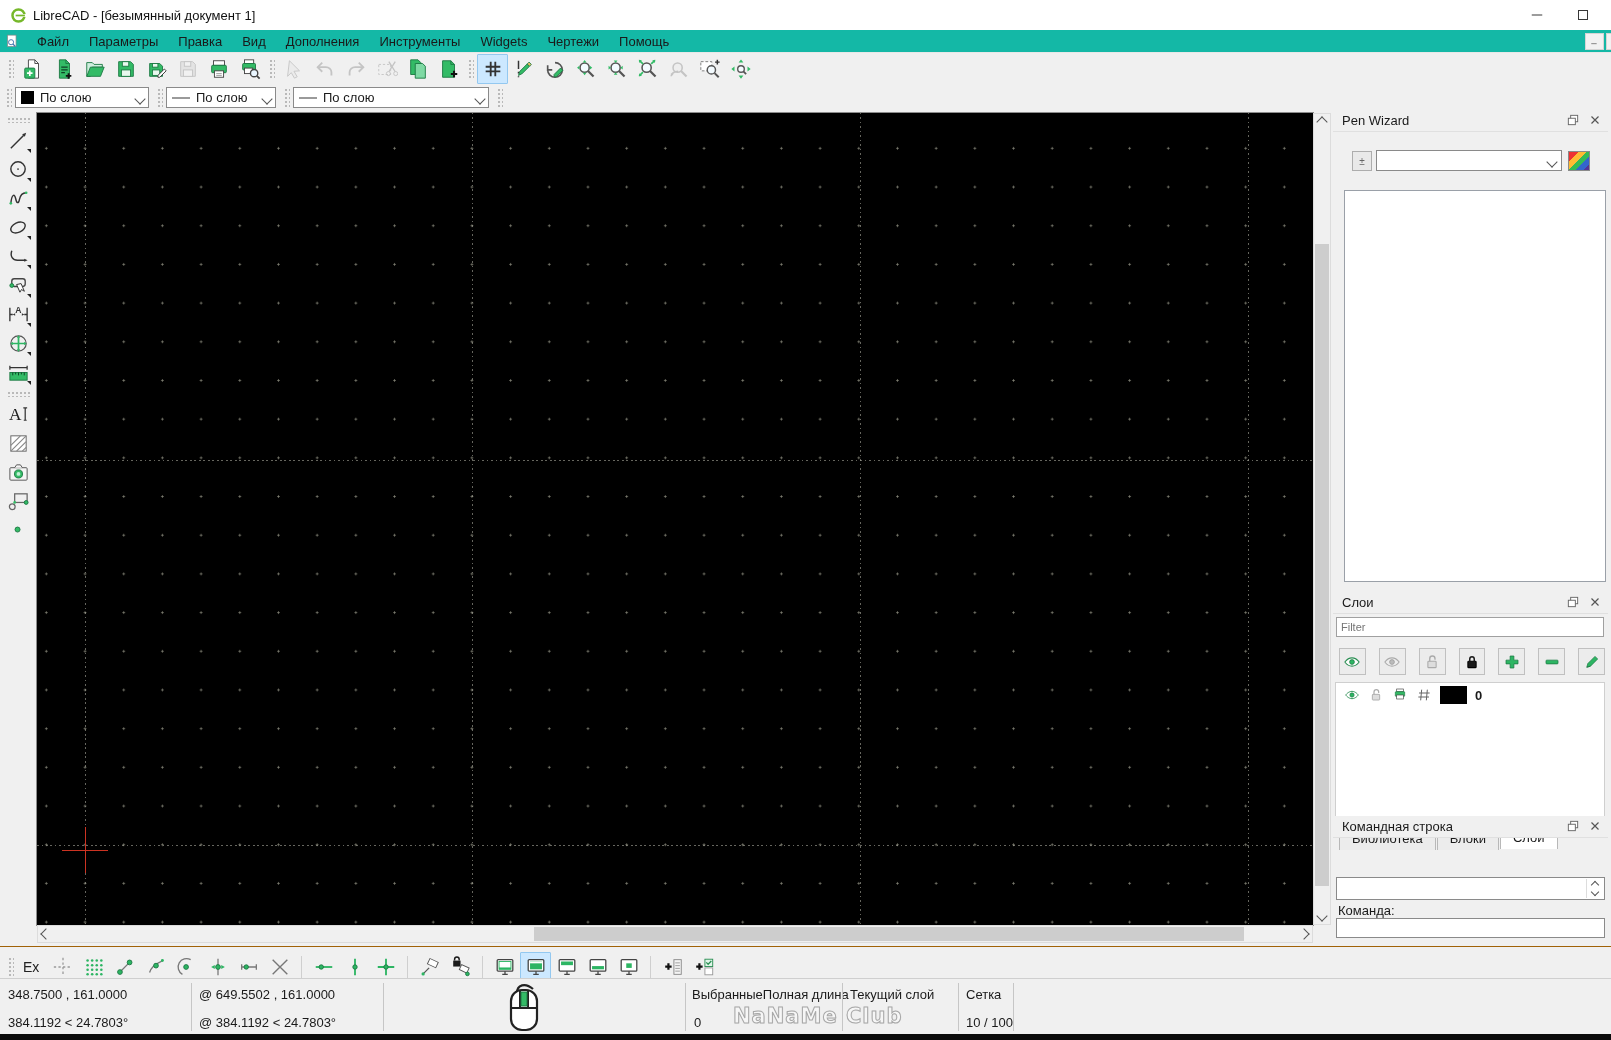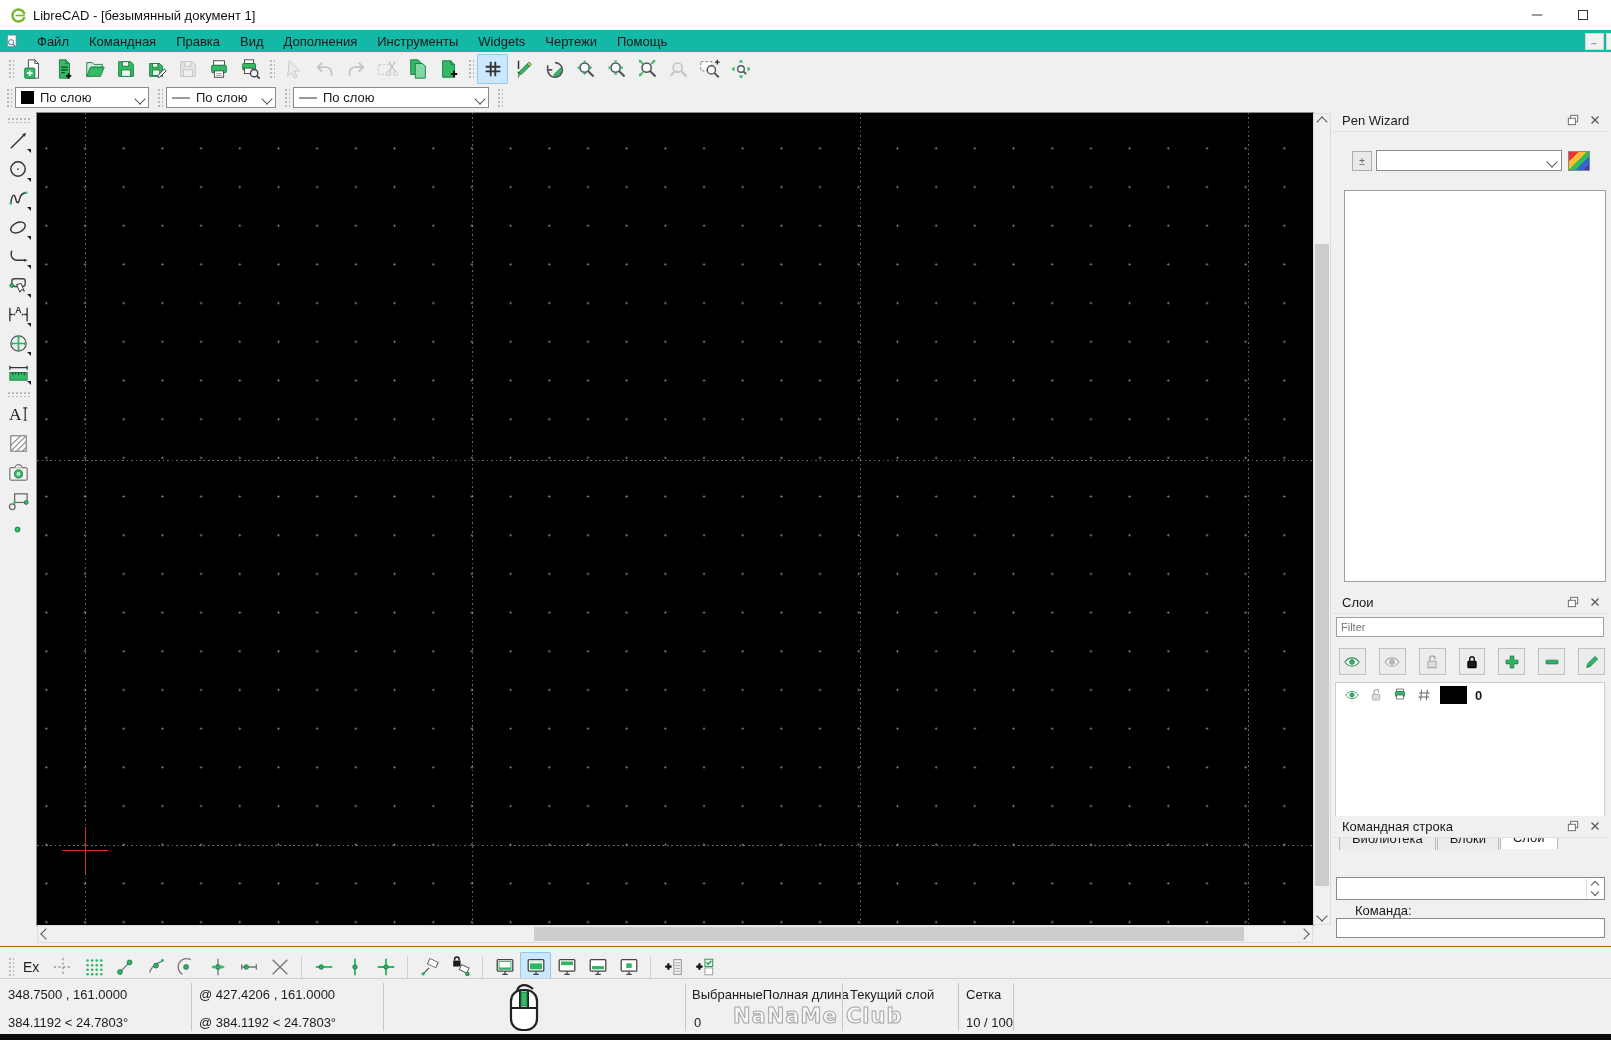--- a/index.html
+++ b/index.html
@@ -78,21 +78,21 @@
   .layer-row{display:flex;align-items:center;height:24px;gap:8px;padding-left:8px;}
   .layer-swatch{width:27px;height:18px;}
   .layer-name{font-weight:bold;}
   .dock-tabs{position:absolute;left:6px;top:718px;display:flex;}
   .tab{padding:2px 12px 3px;border:1px solid #b8b8b8;border-bottom:none;background:#ececec;margin-right:1px;}
   .tab.active{background:#fff;position:relative;top:-1px;padding-bottom:4px;}
   .cmd-title{top:706px;}
   .cmd-input{position:absolute;left:3px;top:767px;width:269px;height:23px;background:#fff;border:1px solid #8a8a8a;box-sizing:border-box;}
   .cmd-spin{position:absolute;right:2px;top:1px;width:15px;height:19px;display:flex;flex-direction:column;align-items:center;justify-content:center;gap:1px;border-left:1px solid #ddd;}
   .cmd-spin .chev{width:5px;height:5px;}
-  .cmd-label{position:absolute;left:22px;top:793px;}
+  .cmd-label{position:absolute;left:5px;top:793px;}
   .cmd-entry{position:absolute;left:3px;top:808px;width:269px;height:20px;background:#fff;border:1px solid #8a8a8a;box-sizing:border-box;font-family:"Liberation Sans",sans-serif;font-size:12px;}
 
   
   .snapbar{position:absolute;left:0;top:946px;width:100%;height:40px;background:#f0f0f0;border-top:1px solid #a16207;display:flex;align-items:center;padding-left:4px;box-sizing:border-box;}
   .snapbar .exlabel{font-size:14px;color:#222;margin:0 8px 0 6px;}
   .snap-sep{width:1px;height:22px;background:#cfcfcf;margin:0 6px;}
 
   
   .statusbar{position:absolute;left:0;top:978px;width:100%;height:56px;background:#f0f0f0;border-top:1px solid #cfcfcf;}
   .sdiv{position:absolute;top:4px;bottom:4px;width:1px;background:#c6c6c6;}
@@ -143,21 +143,21 @@
   <div class="menubar">
     <span class="icon mdoc">
         <svg viewBox="0 0 24 24" width="17" height="17">
           <rect x="5" y="3" width="12" height="16" fill="#fff" stroke="#888"></rect>
           <circle cx="10" cy="13" r="3.6" fill="none" stroke="#4a78b0" stroke-width="1.4"></circle>
           <path d="M12.6 15.6l3.4 3.4" stroke="#4a78b0" stroke-width="1.8"></path>
         </svg>
       </span>
     <div id="menu-items" style="display:flex;">
         <span class="menu-item">Файл</span>
-        <span class="menu-item">Командная</span>
+        <span class="menu-item">Параметры</span>
         <span class="menu-item">Правка</span>
         <span class="menu-item">Вид</span>
         <span class="menu-item">Дополнения</span>
         <span class="menu-item">Инструменты</span>
         <span class="menu-item">Widgets</span>
         <span class="menu-item">Чертежи</span>
         <span class="menu-item">Помощь</span>
       </div>
     <div class="mdibtns">
       <div class="mdibtn">
@@ -955,21 +955,21 @@
             <rect x="13" y="13" width="8.5" height="7.5" fill="#fff" stroke="#999"></rect>
           </svg>
         </span>
       </div>
     </div>
 
   <div class="statusbar">
     <div class="sline" style="left:8px;top:8px">348.7500 , 161.0000</div>
     <div class="sline" style="left:8px;top:36px">384.1192 &lt; 24.7803°</div>
     <div class="sdiv" style="left:191px"></div>
-    <div class="sline" style="left:199px;top:8px">@  427.4206 , 161.0000</div>
+    <div class="sline" style="left:199px;top:8px">@  649.5502 , 161.0000</div>
     <div class="sline" style="left:199px;top:36px">@  384.1192 &lt; 24.7803°</div>
     <div class="sdiv" style="left:383px"></div>
     <div class="sline" style="left:497px;top:2px">
       <svg width="56" height="52" viewBox="0 0 56 52">
         <path d="M36 8c-8-7-16-4-16 4" fill="none" stroke="#222" stroke-width="2.2"></path>
         <rect x="14" y="9" width="26" height="40" rx="11" fill="#fff" stroke="#222" stroke-width="2.2"></rect>
         <path d="M14 27h26" stroke="#222" stroke-width="2"></path>
         <path d="M23 9v18M31 9v18" stroke="#222" stroke-width="2"></path>
         <rect x="24" y="11" width="6" height="14" fill="#33bb66" stroke="#1d7a44"></rect>
       </svg>

